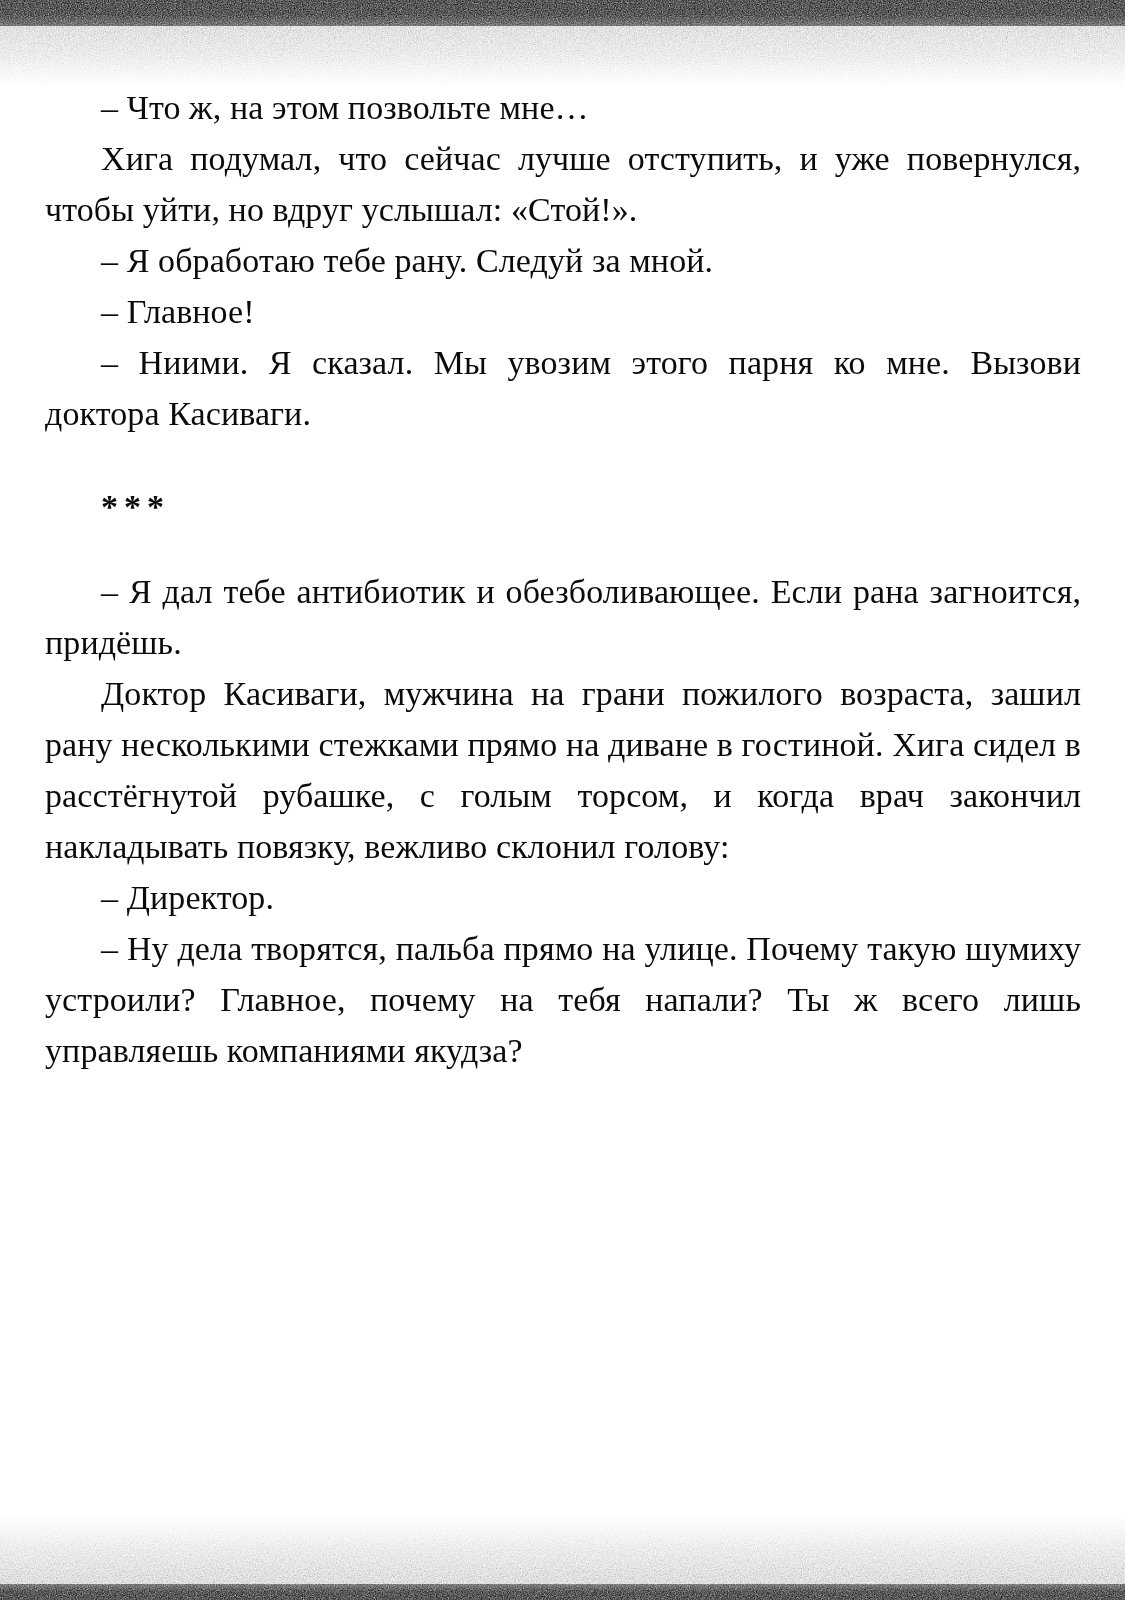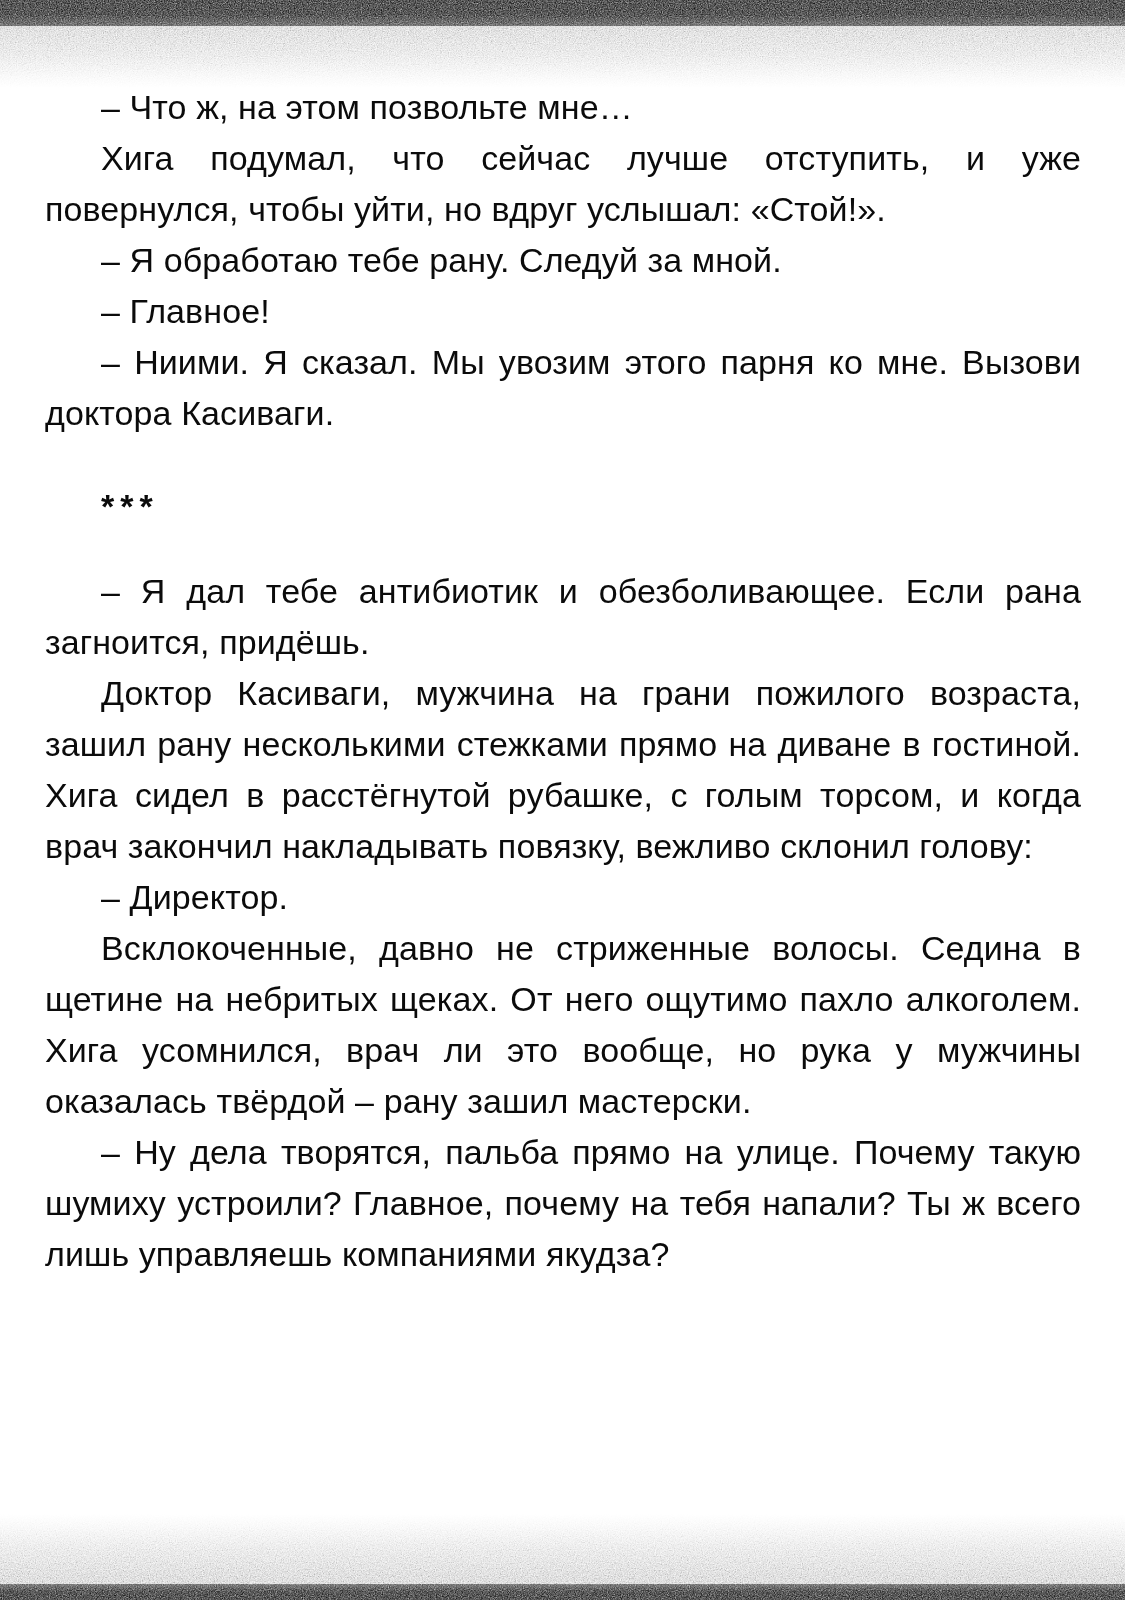--- a/index.html
+++ b/index.html
@@ -6,21 +6,21 @@
     margin: 0;
     padding: 0;
     background: #ffffff;
   }
   #page {
     position: relative;
     width: 1125px;
     height: 1600px;
     background: #ffffff;
     overflow: hidden;
-    font-family: Liberation Sans, sans-serif;
+    font-family: Liberation Serif, serif;
   }
 
   
   .grain-band {
     position: absolute;
     left: 0;
     width: 1125px;
     pointer-events: none;
   }
   .grain-band .solid {
@@ -122,21 +122,20 @@
     <p class="para indent">– Главное!</p>
     <p class="para indent">– Ниими. Я сказал. Мы увозим этого парня ко мне. Вызови доктора Касиваги.</p>
 
     <div class="gap-lg"></div>
     <p class="sep">***</p>
     <div class="gap-md"></div>
 
     <p class="para indent">– Я дал тебе антибиотик и обезболивающее. Если рана загноится, придёшь.</p>
     <p class="para indent">Доктор Касиваги, мужчина на грани пожилого возраста, зашил рану  несколькими стежками прямо на диване в гостиной. Хига сидел в расстёгнутой рубашке, с голым торсом, и когда врач закончил накладывать повязку, вежливо склонил голову:</p>
     <p class="para indent">– Директор.</p>
-    <p class="para indent">Всклокоченные,  давно  не стриженные волосы. Седина в щетине на небритых щеках. От него ощутимо пахло алкоголем. Хига усомнился, врач ли это вообще, но рука у мужчины оказалась твёрдой – рану зашил мастерски.</p>
     <p class="para indent">– Ну дела творятся, пальба прямо на улице. Почему такую шумиху устроили? Главное, почему на тебя напали? Ты ж всего лишь управляешь компаниями якудза?</p>
 
   </div>
 
   <div class="grain-band" id="band-bottom">
     <div class="solid"></div>
     <svg class="noise" viewBox="0 0 1125 86" preserveAspectRatio="none">
       <defs>
         <filter id="nz-bot" x="0" y="0" width="100%" height="100%">
           <feTurbulence type="fractalNoise" baseFrequency="0.85" numOctaves="4" seed="19" stitchTiles="stitch"></feTurbulence>

